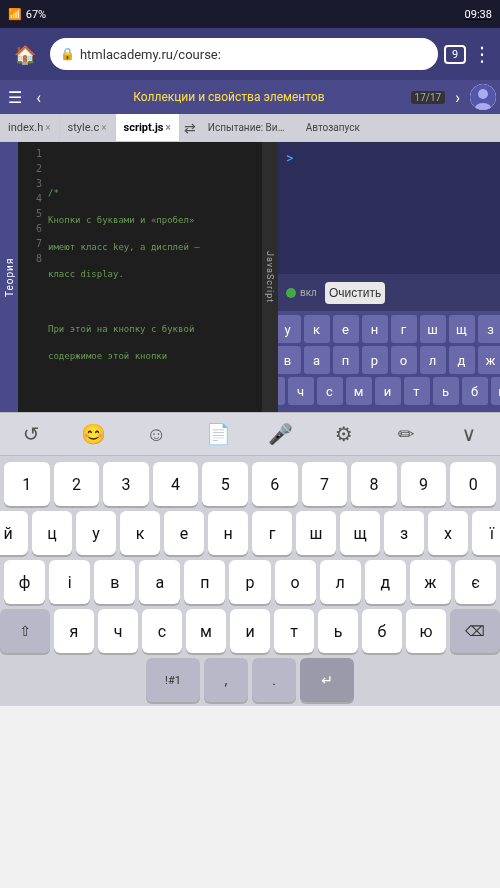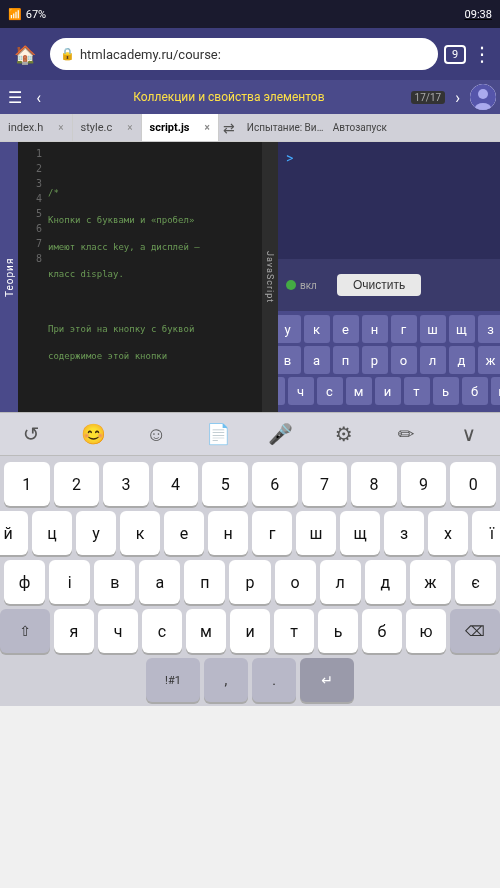--- a/index.html
+++ b/index.html
@@ -83,21 +83,21 @@
       border-bottom: 1px solid #ccc;
       overflow: hidden;
     }
     .tab-item {
       display: flex;
       align-items: center;
       padding: 0 8px;
       font-size: 11px;
       color: #444;
       border-right: 1px solid #ccc;
-      gap: 15px;
+      gap: 2px;
       white-space: nowrap;
       background: #d0d0d8;
     }
     .tab-item.active {
       background: white;
       font-weight: bold;
       color: #000;
     }
     .tab-close { font-size: 10px; color: #888; }
     .tab-separator { width: 20px; display: flex; align-items: center; justify-content: center; font-size: 14px; color: #555; background: #d0d0d8; }
@@ -184,35 +184,35 @@
     }
     .preview-top {
       flex: 1;
       background: #2d2d5a;
       display: flex;
       align-items: flex-start;
       padding: 8px;
     }
     .preview-prompt { color: #4af; font-size: 14px; }
     .preview-controls {
-      height: 52px;
+      height: 37px;
       background: #3a3a6a;
       display: flex;
       align-items: center;
       padding: 0 8px;
-      gap: 20px;
+      gap: 8px;
     }
     .led-indicator { display: flex; gap: 4px; align-items: center; }
     .led-dot { width: 10px; height: 10px; border-radius: 50%; background: #4a4; }
     .led-text { color: #aaa; font-size: 10px; }
     .clear-btn {
       background: #e8e8e8;
       border: none;
       border-radius: 4px;
-      padding: 4px 16px;
+      padding: 4px 4px;
       font-size: 12px;
       color: #333;
       cursor: pointer;
     }
     .keyboard-panel {
       background: #4a4a8a;
       padding: 4px 2px;
     }
     .kb-row {
       display: flex;
@@ -337,21 +337,21 @@
     <span>style.c</span>
     <span class="tab-close">×</span>
   </div>
   <div class="tab-item active">
     <span>script.js</span>
     <span class="tab-close">×</span>
   </div>
   <div class="tab-separator">⇄</div>
   <div class="tab-extra">
     <span style="font-size:10px;color:#444;overflow:hidden;text-overflow:ellipsis;white-space:nowrap;max-width:80px;">Испытание: Виртуальн...</span>
-    <span style="font-size:10px;color:#444;margin-left:4px;">Автозапуск</span>
+    <span style="font-size:10px;color:#444;margin-left:16px;">Автозапуск</span>
   </div>
 </div>
 
 <div class="main-content">
 
   <div class="theory-panel">
     <span class="theory-label">Теория</span>
   </div>
 
   <div class="code-panel">

